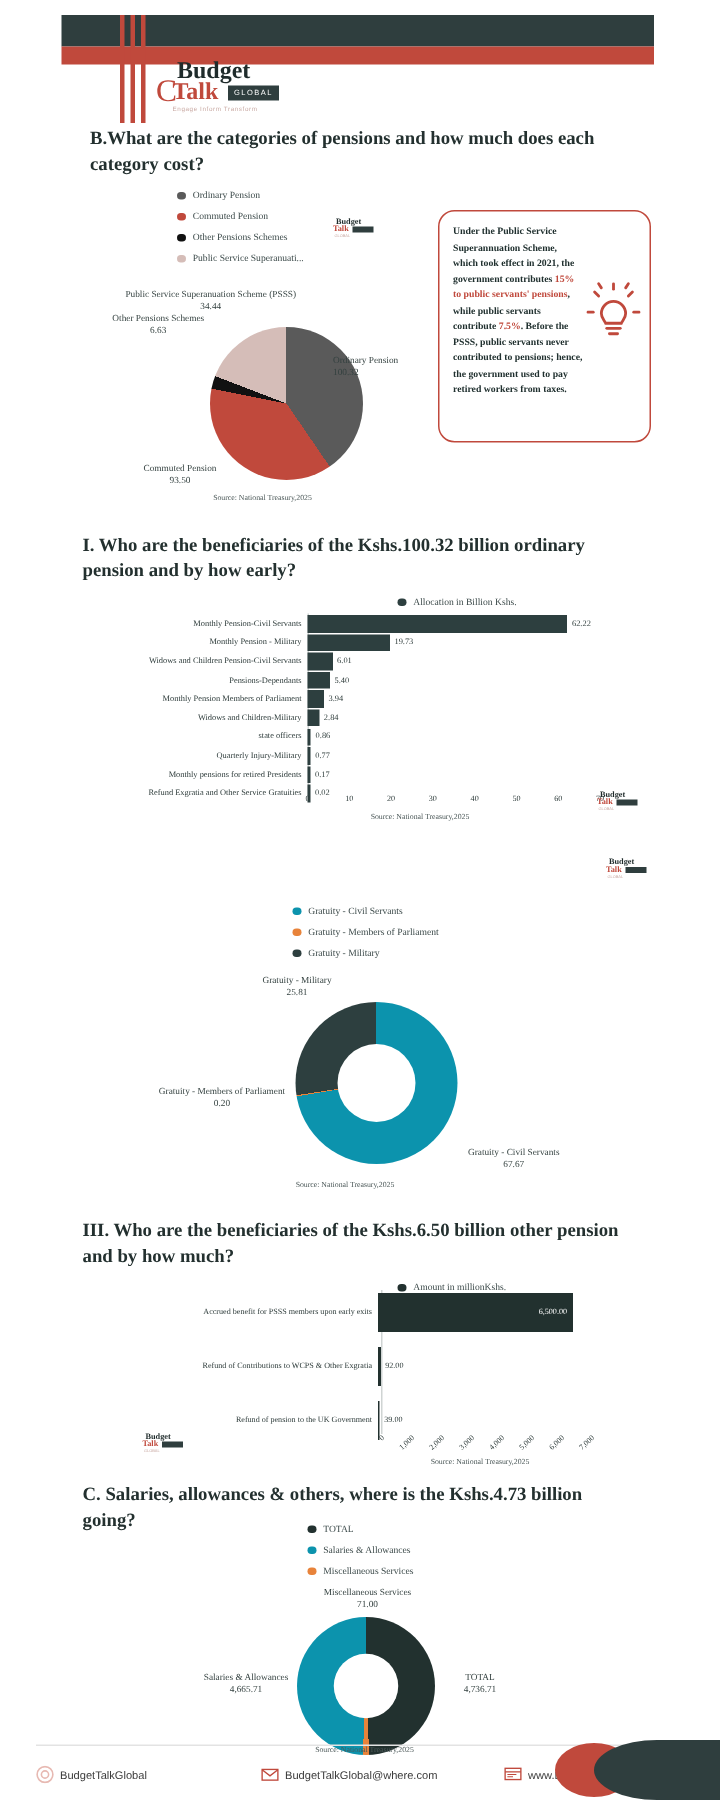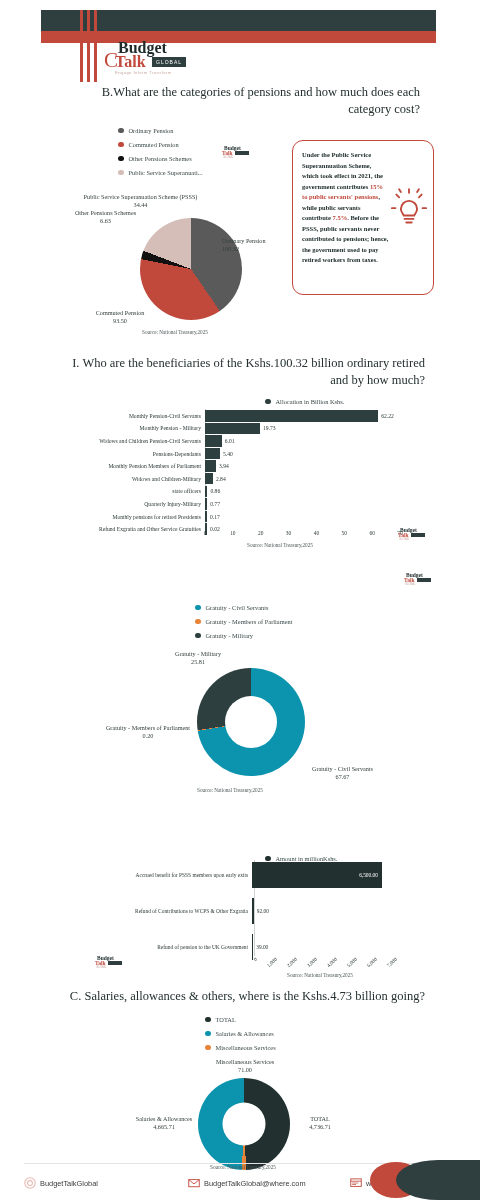--- a/index.html
+++ b/index.html
@@ -22,21 +22,21 @@
   .hdr-stripes i:nth-child(3){ left:14px; }
   .logo { position:absolute; left:104px; top:40px; width:110px; height:36px; }
   .logo .lg-c { position:absolute; left:0; top:10px; font-size:21px; color:#c0493c; font-family:"Liberation Serif",serif; line-height:1; }
   .logo .lg-budget { position:absolute; left:14px; top:0px; font-size:16px; font-weight:bold; color:#1f2b2b; font-family:"Liberation Serif",serif; line-height:1; }
   .logo .lg-talk { position:absolute; left:11px; top:14px; font-size:16px; font-weight:bold; color:#c0493c; font-family:"Liberation Serif",serif; line-height:1; }
   .logo .lg-global { position:absolute; left:48px; top:17px; background:#2f3e3e; color:#fff; font-size:5px; letter-spacing:1px; padding:2px 4px; font-family:"Liberation Sans",sans-serif; }
   .logo .lg-tag { position:absolute; left:11px; top:30px; font-size:4.2px; color:#c9a9a3; letter-spacing:.4px; font-family:"Liberation Sans",sans-serif; }
 
   
   .sec-title {
-    text-align:right; font-weight:normal; color:#23302f;
+    text-align:left; font-weight:bold; color:#23302f;
     font-family:"Liberation Serif",serif; line-height:1.35;
   }
   .t-b   { position:absolute; left:60px; top:84px; width:360px; font-size:12.5px; }
   .t-I   { position:absolute; left:55px; top:355px; width:370px; font-size:12.5px; }
   .t-II  { position:absolute; left:55px; top:562px; width:350px; font-size:12.5px; }
   .t-III { position:absolute; left:55px; top:812px; width:370px; font-size:12.5px; }
   .t-C   { position:absolute; left:55px; top:988px; width:370px; font-size:12.5px; }
   .accent-red { color:#c0493c; }
 
   
@@ -209,21 +209,21 @@
         <line x1="31" y1="11" x2="34" y2="8"></line>
         <line x1="9" y1="11" x2="6" y2="8"></line>
         <line x1="35" y1="23" x2="39" y2="23"></line>
         <line x1="5" y1="23" x2="1" y2="23"></line>
         <line x1="29" y1="5" x2="31" y2="2"></line>
         <line x1="11" y1="5" x2="9" y2="2"></line>
       </g>
     </svg>
   </div>
 
-  <div class="sec-title t-I">I. Who are the beneficiaries of the Kshs.100.32 billion ordinary retired and by how much?</div>
+  <div class="sec-title t-I">I. Who are the beneficiaries of the Kshs.100.32 billion ordinary pension and by how early?</div>
   <div class="legend" style="left:265px; top:398px;">
     <div class="lrow">
       <span class="dot" style="background:#2d3f3f"></span>
       <span class="ltxt">Allocation in Billion Kshs.</span>
     </div>
   </div>
   <div class="axline"></div>
   <div class="barsI" id="barsI">
       <div class="brow">
         <div class="blab">Monthly Pension-Civil Servants</div>
@@ -342,20 +342,21 @@
   <div class="lbl" style="left:98px; top:724px; width:100px; text-align:center;">
     <span>Gratuity - Members of Parliament</span>
     <span class="v">0.20</span>
   </div>
   <div class="lbl" style="left:300px; top:765px; width:85px; text-align:center;">
     <span>Gratuity - Civil Servants</span>
     <span class="v">67.67</span>
   </div>
   <div class="src" style="left:165px; top:787px; width:130px;">Source: National Treasury,2025</div>
 
+  <div class="sec-title t-III">III. Who are the beneficiaries of the Kshs.6.50 billion other pension  and by  how much?</div>
   <div class="legend" style="left:265px; top:855px;">
     <div class="lrow">
       <span class="dot" style="background:#22312f"></span>
       <span class="ltxt">Amount in millionKshs.</span>
     </div>
   </div>
   <div class="axline3"></div>
   <div class="barsIII" id="barsIII">
       <div class="brow">
         <div class="blab">Accrued benefit for PSSS members upon early exits</div>
@@ -423,21 +424,21 @@
     <span class="v">4,665.71</span>
   </div>
   <div class="lbl" style="left:292px; top:1115px; width:56px; text-align:center;">
     <span>TOTAL</span>
     <span class="v">4,736.71</span>
   </div>
   <div class="src" style="left:178px; top:1164px; width:130px;">Source: National Treasury,2025</div>
 
   <div class="ftr-div"></div>
   <div class="ftr">
-    <div class="fit" style="width:164px;">
+    <div class="fit" style="width:150px;">
       <svg class="fi" viewBox="0 0 16 16">
         <circle cx="8" cy="8" r="7" fill="none" stroke="#e7b9b2" stroke-width="1.4"></circle>
         <circle cx="8" cy="8" r="3.2" fill="none" stroke="#e7b9b2" stroke-width="1.4"></circle>
       </svg>
       <span>BudgetTalkGlobal</span>
     </div>
     <div class="fit" style="width:162px;">
       <svg class="fi" viewBox="0 0 16 16">
         <rect x="1" y="3.5" width="14" height="9.5" fill="none" stroke="#c0493c" stroke-width="1.2"></rect>
         <path d="M1 3.7 L8 9.2 L15 3.7" fill="none" stroke="#c0493c" stroke-width="1.2"></path>

